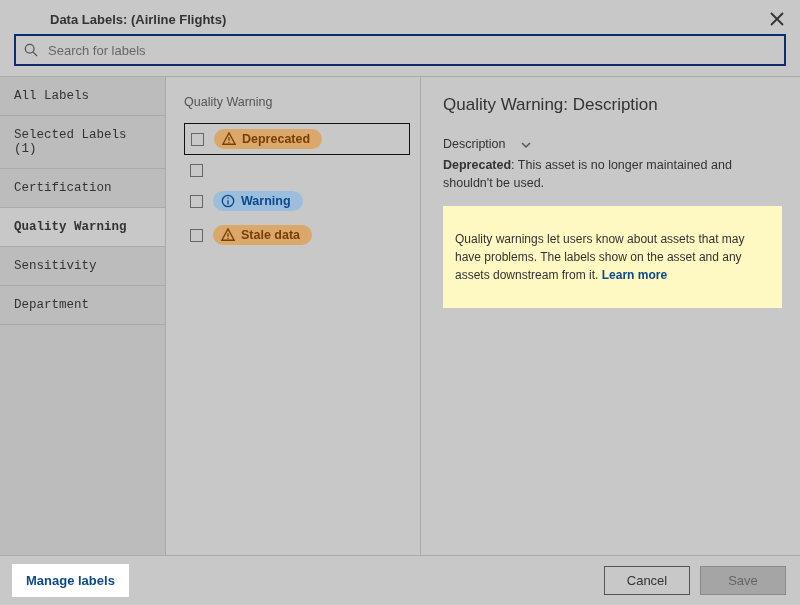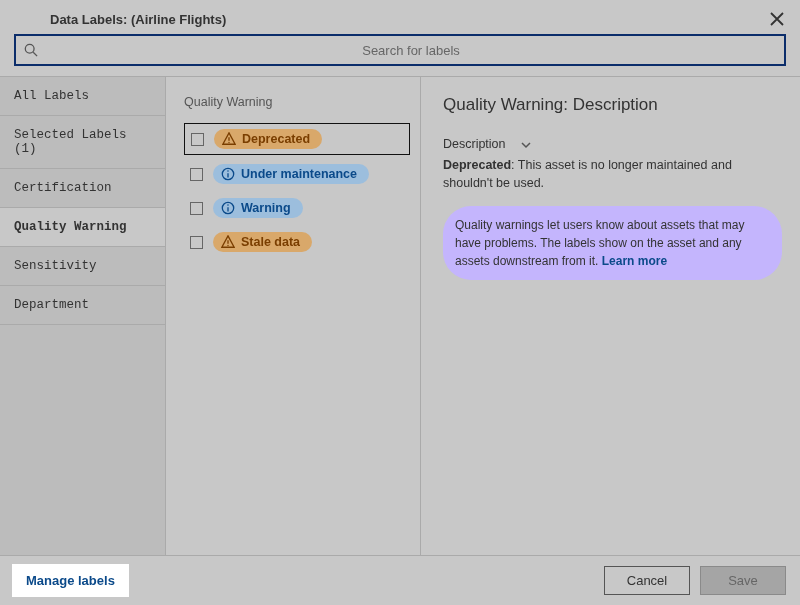--- a/index.html
+++ b/index.html
@@ -56,21 +56,20 @@
     padding: 0 8px;
   }
   .search-box svg { width: 14px; height: 14px; margin-right: 8px; fill: #555; }
   .search-input {
     flex: 1;
     border: none;
     background: transparent;
     font-size: 13px;
     color: #555;
     outline: none;
-    text-align: center;
   }
   .search-input::placeholder { color: #666; }
   .body {
     flex: 1;
     display: flex;
     min-height: 0;
     border-top: 1px solid #aaa;
   }
   .sidebar {
     width: 166px;
@@ -154,26 +153,25 @@
   }
   .desc-header svg { width: 12px; height: 12px; fill: #555; }
   .desc-body {
     font-size: 12.5px;
     color: #333;
     margin-bottom: 14px;
     line-height: 1.4;
   }
   .desc-body b { font-weight: 700; }
   .info-box {
-    background: #c4b5fd;
-    padding: 10px 12px;
+    background: #fef9c3;
+    padding: 24px 12px;
     font-size: 12px;
     color: #333;
     line-height: 1.5;
-    border-radius: 28px;
   }
   .info-box .link { color: #0b4a8a; font-weight: 600; cursor: pointer; }
   .footer {
     border-top: 1px solid #aaa;
     display: flex;
     align-items: center;
     justify-content: space-between;
     padding: 10px 14px;
   }
   .manage-link {
@@ -249,28 +247,20 @@
               <path d="M8 1 L15 14 H1 Z" fill="none" stroke="currentColor" stroke-width="1.5"></path>
               <line x1="8" y1="6" x2="8" y2="10" stroke="currentColor" stroke-width="1.5"></line>
               <circle cx="8" cy="12" r="0.8" fill="currentColor"></circle>
             </svg>
           <span>Deprecated</span>
         </div>
       </div>
 
       <div class="label-row">
         <div class="cb"></div>
-        <div class="pill blue">
-          <svg viewBox="0 0 16 16">
-              <circle cx="8" cy="8" r="6.5" fill="none" stroke="currentColor" stroke-width="1.5"></circle>
-              <line x1="8" y1="7" x2="8" y2="12" stroke="currentColor" stroke-width="1.5"></line>
-              <circle cx="8" cy="4.5" r="0.9" fill="currentColor"></circle>
-            </svg>
-          <span>Under maintenance</span>
-        </div>
       </div>
 
       <div class="label-row">
         <div class="cb"></div>
         <div class="pill blue">
           <svg viewBox="0 0 16 16">
               <circle cx="8" cy="8" r="6.5" fill="none" stroke="currentColor" stroke-width="1.5"></circle>
               <line x1="8" y1="7" x2="8" y2="12" stroke="currentColor" stroke-width="1.5"></line>
               <circle cx="8" cy="4.5" r="0.9" fill="currentColor"></circle>
             </svg>

